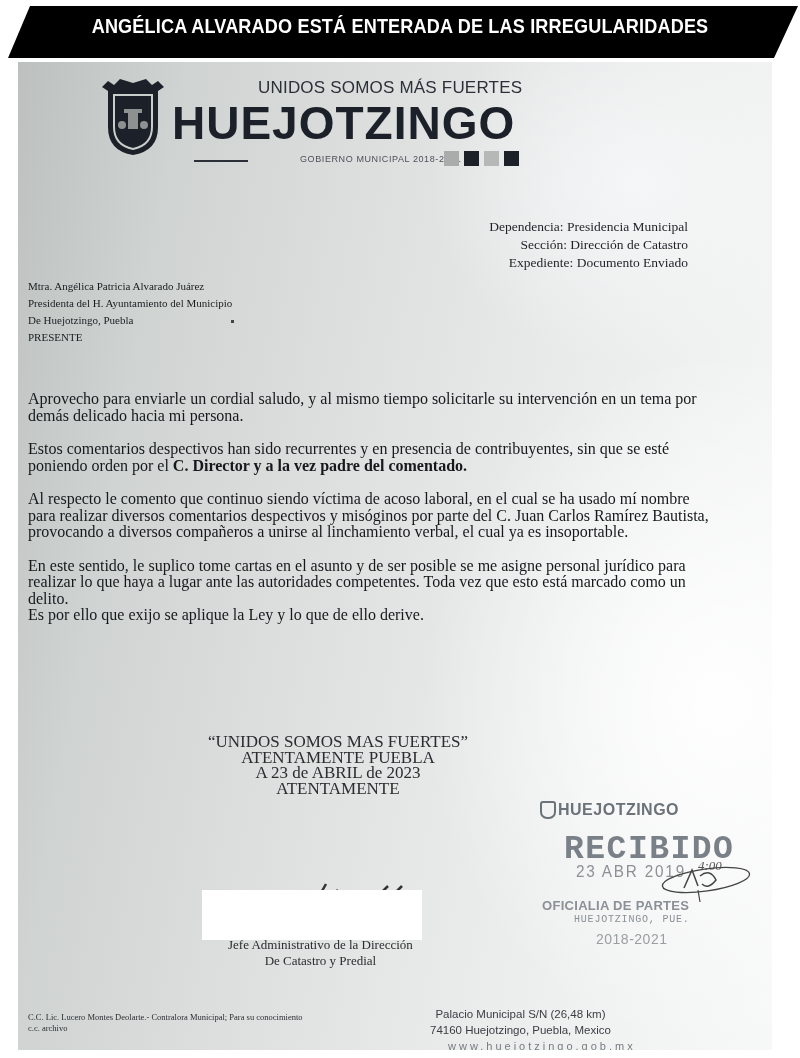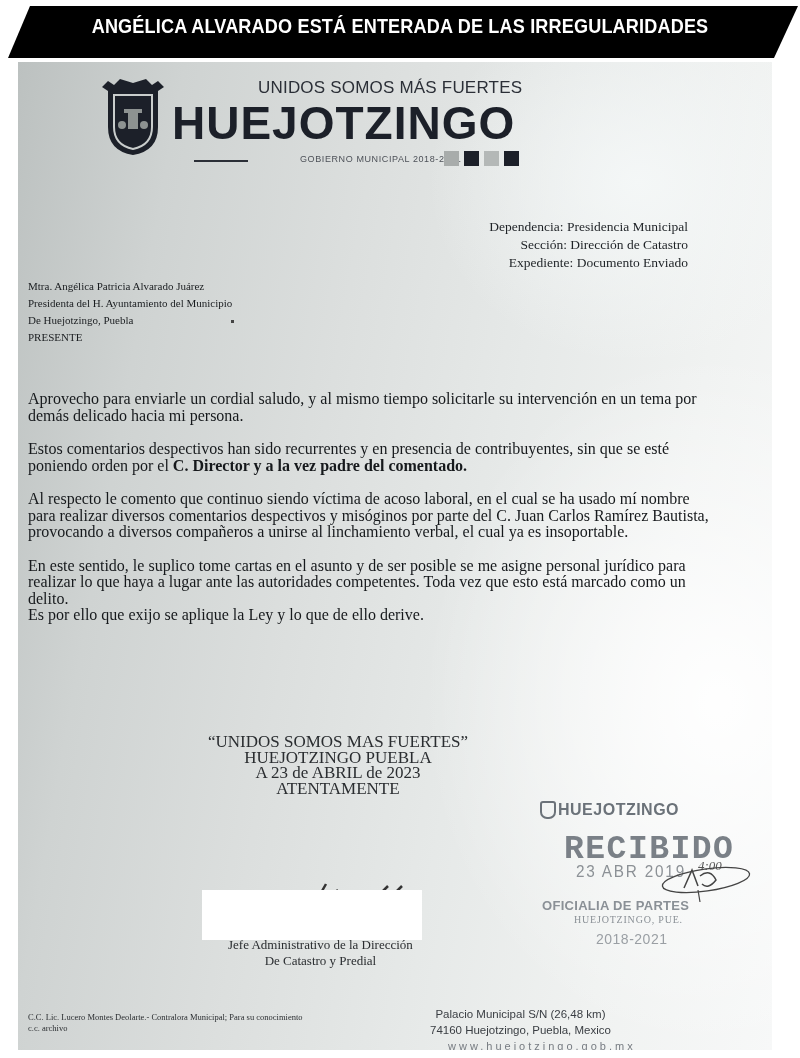--- a/index.html
+++ b/index.html
@@ -58,21 +58,21 @@
   .redact { left:184px; top:828px; width:220px; height:50px; background:#ffffff; }
   .signer { left:210px; top:875px; font-size:13px; color:#2a2d30; line-height:16px; text-align:center; }
   
   .stamp { left:516px; top:736px; width:210px; height:200px; }
   .stamp-brand { left:24px; top:3px; font-family:"Liberation Sans", sans-serif; font-weight:bold; font-size:16px; color:#6b7279; letter-spacing:0.5px; }
   .stamp-brand-icon { left:6px; top:3px; width:16px; height:18px; border:2px solid #6b7279; border-radius:3px 3px 7px 7px; box-sizing:border-box; }
   .stamp-recibido { left:30px; top:24px; font-family:Liberation Mono, monospace; font-weight:bold; font-size:33px; color:#7a8087; letter-spacing:1.5px;margin-top:9px; }
   .stamp-date { left:42px; top:64px; font-family:"Liberation Sans", sans-serif; font-size:17px; color:#8c9196; letter-spacing:2px; transform:scaleX(0.9); transform-origin:left; }
   .stamp-time { left:164px; top:60px; font-family:"Liberation Serif", serif; font-style:italic; font-size:13px; color:#555; }
   .stamp-office { left:8px; top:100px; font-family:"Liberation Sans", sans-serif; font-weight:bold; font-size:13px; color:#8a9096; letter-spacing:0.3px; }
-  .stamp-city { left:40px; top:116px; font-family:Liberation Serif, serif; font-size:10px; color:#8a9096; letter-spacing:0.8px; }
+  .stamp-city { left:40px; top:116px; font-family:Liberation Mono, monospace; font-size:10px; color:#8a9096; letter-spacing:0.8px; }
   .stamp-years { left:62px; top:133px; font-family:"Liberation Sans", sans-serif; font-size:14px; color:#9a9fa4; letter-spacing:0.5px; }
   .stamp-sign { left:120px; top:58px; width:100px; height:50px; }
   
   .cc { left:10px; top:950px; font-size:8.5px; color:#2a2d30; line-height:11px; }
   .address { left:412px; top:944px; text-align:center; font-family:"Liberation Sans", sans-serif; font-size:11.5px; color:#3a3e43; line-height:16px; }
   .web { left:430px; top:978px; font-family:"Liberation Sans", sans-serif; font-size:11px; color:#777c82; letter-spacing:3px; }
 </style>
 </head>
 <body>
 
@@ -120,21 +120,21 @@
   <div class="abs body-block">
     <p>Aprovecho para enviarle un cordial saludo, y al mismo tiempo solicitarle su intervención en un tema por demás delicado hacia mi persona.</p>
     <p><span>Estos comentarios despectivos han sido recurrentes y en presencia de contribuyentes, sin que se esté poniendo orden por el </span><b>C. Director y  a la vez padre del comentado.</b></p>
     <p>Al respecto le comento que continuo siendo víctima de acoso laboral, en el cual se ha usado mí nombre para realizar diversos comentarios despectivos y misóginos por parte del C. Juan Carlos Ramírez Bautista, provocando a diversos compañeros a unirse al linchamiento verbal, el cual ya es insoportable.</p>
     <p style="margin-bottom:0">En este sentido, le suplico tome cartas en el asunto y de ser posible se me asigne personal jurídico para realizar lo que haya a lugar ante las autoridades competentes. Toda vez que esto está marcado como un delito.</p>
     <p>Es por ello que exijo se aplique la Ley y lo que de ello derive.</p>
   </div>
 
   <div class="abs closing">
     <div>“UNIDOS SOMOS MAS FUERTES”</div>
-    <div>HUEJOTZINGO PUEBLA</div>
+    <div>ATENTAMENTE PUEBLA</div>
     <div>A 23 de ABRIL de 2023</div>
     <div>ATENTAMENTE</div>
   </div>
 
   <svg class="abs sig-strokes" viewBox="0 0 120 20">
     <path d="M10 18 L18 4 M22 16 L30 10 M70 16 L80 6 M84 16 L94 6" stroke="#333" stroke-width="2.5" fill="none"></path>
   </svg>
   <div class="abs redact"></div>
   <div class="abs signer">
     <div>Jefe Administrativo de la Dirección</div>

